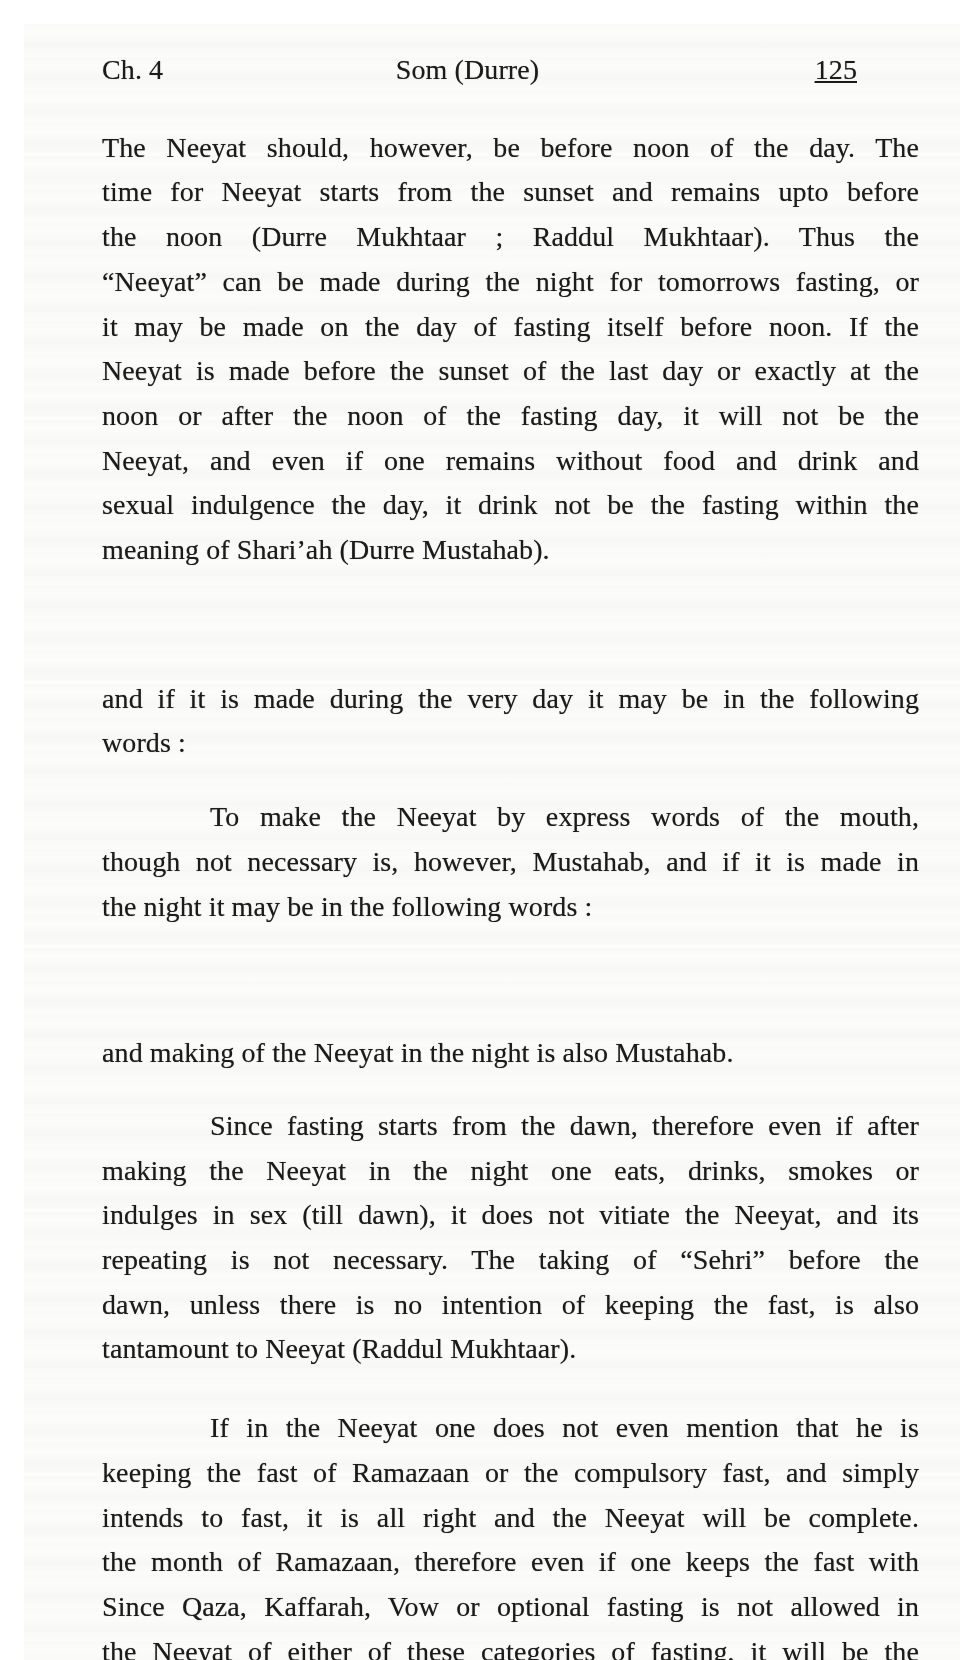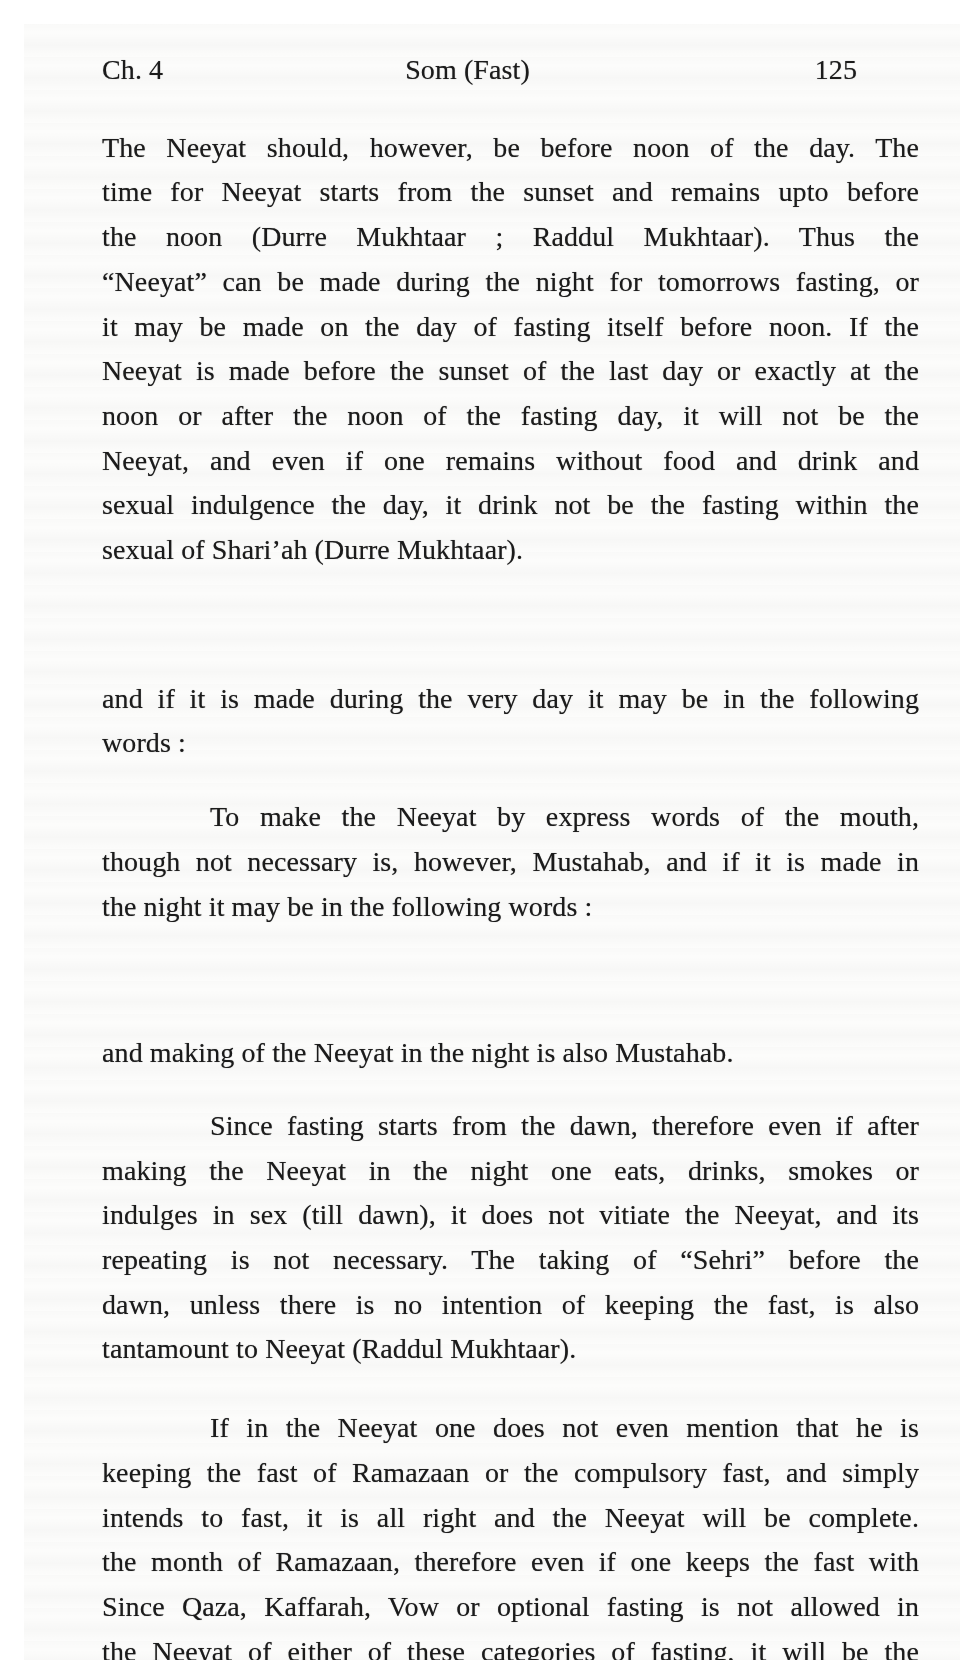--- a/index.html
+++ b/index.html
@@ -35,21 +35,21 @@
     text-shadow: 0 0 0.8px rgba(20,20,20,0.55);
     letter-spacing: 0.1px;
   }
 
   .header {
     display: flex;
     align-items: baseline;
   }
   .h-left  { flex: 1; text-align: left; }
   .h-center{ flex: 1; text-align: center; transform: translateX(-12px); }
-  .h-right { flex: 1; text-align: right; padding-right: 46px; }
+  .h-right { flex: 1; text-align: right; padding-right: 46px; text-decoration: underline; }
 
   .para { width: 100%; }
 
   
   .line {
     text-align: justify;
     text-align-last: justify;
     white-space: normal;
     min-height: 36.7px;
   }
@@ -64,35 +64,35 @@
   .p5 { margin-top: 36px;  }
   .p6 { margin-top: 42px;  }
 </style>
 </head>
 <body>
 
 <div class="page">
 
   <div class="header scan-text">
     <span class="h-left">Ch. 4</span>
-    <span class="h-center">Som (Fast)</span>
+    <span class="h-center">Som (Durre)</span>
     <span class="h-right">125</span>
   </div>
 
   <div class="para scan-text p1">
     <div class="line">The Neeyat should, however, be before noon of the day. The</div>
     <div class="line">time for Neeyat starts from the sunset and remains upto before</div>
     <div class="line">the noon (Durre Mukhtaar ; Raddul Mukhtaar). Thus the</div>
     <div class="line">“Neeyat” can be made during the night for tomorrows fasting, or</div>
     <div class="line">it may be made on the day of fasting itself before noon. If the</div>
     <div class="line">Neeyat is made before the sunset of the last day or exactly at the</div>
     <div class="line">noon or after the noon of the fasting day, it will not be the</div>
     <div class="line">Neeyat, and even if one remains without food and drink and</div>
     <div class="line">sexual indulgence the day, it drink not be the fasting within the</div>
-    <div class="line pl">sexual of Shari’ah (Durre Mukhtaar).</div>
+    <div class="line pl">meaning of Shari’ah (Durre Mustahab).</div>
   </div>
 
   <div class="para scan-text p3">
     <div class="line">and if it is made during the very day it may be in the following</div>
     <div class="line pl">words :</div>
   </div>
 
   <div class="para scan-text p2">
     <div class="line ind">To make the Neeyat by express words of the mouth,</div>
     <div class="line">though not necessary is, however, Mustahab, and if it is made in</div>

